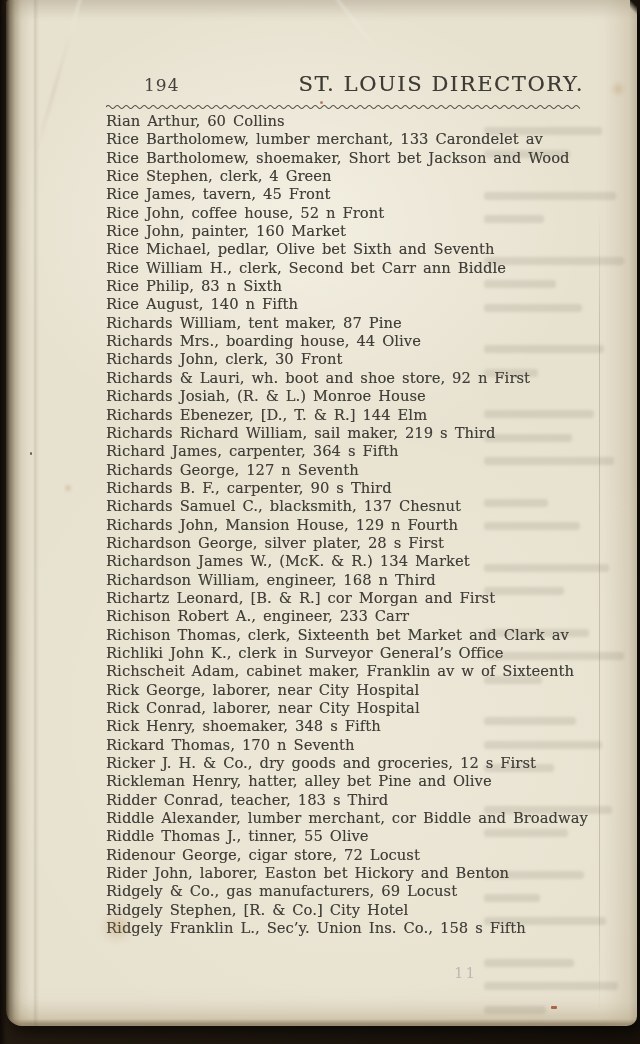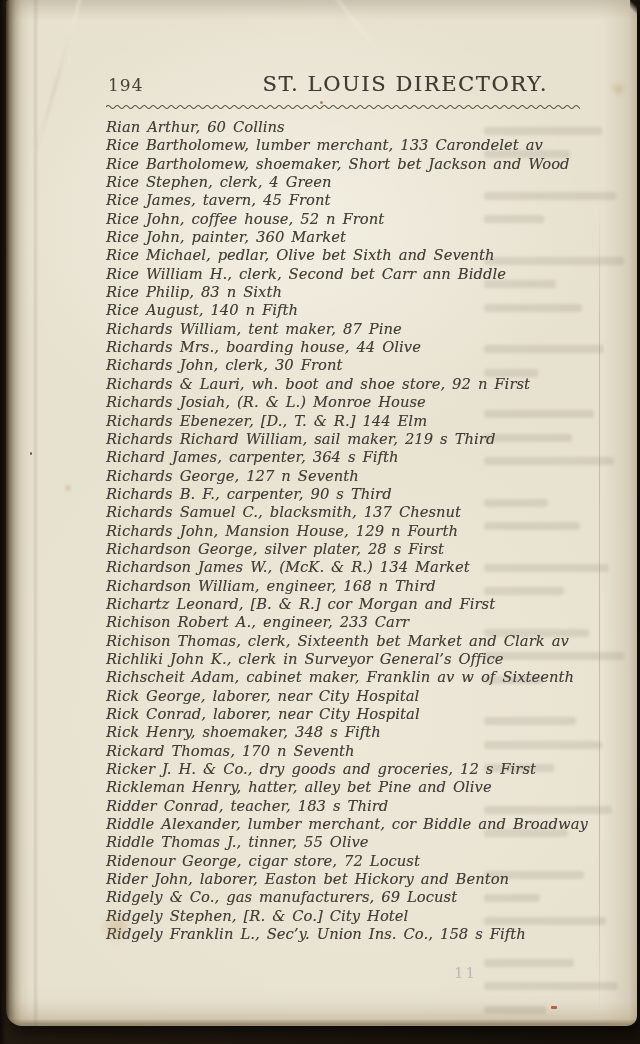--- a/index.html
+++ b/index.html
@@ -47,32 +47,32 @@
   .corner-dark{
     position:absolute;right:0;top:0;width:10px;height:16px;
     background:linear-gradient(225deg,#17110a 35%,rgba(23,17,10,0) 70%);
   }
 
   
   .content{
     position:absolute;left:100px;top:72px;width:476px;
     color:#42403a;
   }
-  .header-row{position:relative;height:27px;}
+  .header-row{position:relative;height:27px;margin-left:36px;}
   .page-number{
     position:absolute;left:2px;top:3px;
     font-size:17px;letter-spacing:1px;color:#45423b;
   }
   .page-title{
     position:absolute;left:0;top:0;width:442px;text-align:right;
     font-size:21px;letter-spacing:1.6px;color:#3e3b34;
     text-shadow:.3px .3px .2px rgba(62,59,52,.55);
   }
   .wavy-rule{display:block;margin:3px 0 0 0;}
-  .entries{margin-top:6px;font-style:italic;}
+  .entries{}
   .entry{
     font-size:14.6px;line-height:18.35px;white-space:nowrap;
     letter-spacing:.12px;word-spacing:2.2px;color:#403e38;
     text-shadow:.25px .3px .25px rgba(58,55,47,.45);
   }
 
   
   .ghost-lines{position:absolute;left:478px;top:122px;width:148px;filter:blur(1.5px);}
   .ghost-line{height:18.35px;}
   .ghost-line > i{
@@ -222,21 +222,21 @@
       <svg class="wavy-rule" width="474" height="10" viewBox="0 0 474 10">
         <path id="wavepath" fill="none" stroke="#4c473d" stroke-width="1.1" d="M0 5 Q 2.25 1.9 4.5 5 Q 6.75 8.1 9 5 Q 11.25 1.9 13.5 5 Q 15.75 8.1 18 5 Q 20.25 1.9 22.5 5 Q 24.75 8.1 27 5 Q 29.25 1.9 31.5 5 Q 33.75 8.1 36 5 Q 38.25 1.9 40.5 5 Q 42.75 8.1 45 5 Q 47.25 1.9 49.5 5 Q 51.75 8.1 54 5 Q 56.25 1.9 58.5 5 Q 60.75 8.1 63 5 Q 65.25 1.9 67.5 5 Q 69.75 8.1 72 5 Q 74.25 1.9 76.5 5 Q 78.75 8.1 81 5 Q 83.25 1.9 85.5 5 Q 87.75 8.1 90 5 Q 92.25 1.9 94.5 5 Q 96.75 8.1 99 5 Q 101.25 1.9 103.5 5 Q 105.75 8.1 108 5 Q 110.25 1.9 112.5 5 Q 114.75 8.1 117 5 Q 119.25 1.9 121.5 5 Q 123.75 8.1 126 5 Q 128.25 1.9 130.5 5 Q 132.75 8.1 135 5 Q 137.25 1.9 139.5 5 Q 141.75 8.1 144 5 Q 146.25 1.9 148.5 5 Q 150.75 8.1 153 5 Q 155.25 1.9 157.5 5 Q 159.75 8.1 162 5 Q 164.25 1.9 166.5 5 Q 168.75 8.1 171 5 Q 173.25 1.9 175.5 5 Q 177.75 8.1 180 5 Q 182.25 1.9 184.5 5 Q 186.75 8.1 189 5 Q 191.25 1.9 193.5 5 Q 195.75 8.1 198 5 Q 200.25 1.9 202.5 5 Q 204.75 8.1 207 5 Q 209.25 1.9 211.5 5 Q 213.75 8.1 216 5 Q 218.25 1.9 220.5 5 Q 222.75 8.1 225 5 Q 227.25 1.9 229.5 5 Q 231.75 8.1 234 5 Q 236.25 1.9 238.5 5 Q 240.75 8.1 243 5 Q 245.25 1.9 247.5 5 Q 249.75 8.1 252 5 Q 254.25 1.9 256.5 5 Q 258.75 8.1 261 5 Q 263.25 1.9 265.5 5 Q 267.75 8.1 270 5 Q 272.25 1.9 274.5 5 Q 276.75 8.1 279 5 Q 281.25 1.9 283.5 5 Q 285.75 8.1 288 5 Q 290.25 1.9 292.5 5 Q 294.75 8.1 297 5 Q 299.25 1.9 301.5 5 Q 303.75 8.1 306 5 Q 308.25 1.9 310.5 5 Q 312.75 8.1 315 5 Q 317.25 1.9 319.5 5 Q 321.75 8.1 324 5 Q 326.25 1.9 328.5 5 Q 330.75 8.1 333 5 Q 335.25 1.9 337.5 5 Q 339.75 8.1 342 5 Q 344.25 1.9 346.5 5 Q 348.75 8.1 351 5 Q 353.25 1.9 355.5 5 Q 357.75 8.1 360 5 Q 362.25 1.9 364.5 5 Q 366.75 8.1 369 5 Q 371.25 1.9 373.5 5 Q 375.75 8.1 378 5 Q 380.25 1.9 382.5 5 Q 384.75 8.1 387 5 Q 389.25 1.9 391.5 5 Q 393.75 8.1 396 5 Q 398.25 1.9 400.5 5 Q 402.75 8.1 405 5 Q 407.25 1.9 409.5 5 Q 411.75 8.1 414 5 Q 416.25 1.9 418.5 5 Q 420.75 8.1 423 5 Q 425.25 1.9 427.5 5 Q 429.75 8.1 432 5 Q 434.25 1.9 436.5 5 Q 438.75 8.1 441 5 Q 443.25 1.9 445.5 5 Q 447.75 8.1 450 5 Q 452.25 1.9 454.5 5 Q 456.75 8.1 459 5 Q 461.25 1.9 463.5 5 Q 465.75 8.1 468 5 Q 470.25 1.9 472.5 5 Q 474.75 8.1 477 5"></path>
       </svg>
       <div class="entries" id="entries">
           <div class="entry">Rian Arthur, 60 Collins</div>
           <div class="entry">Rice Bartholomew, lumber merchant, 133 Carondelet av</div>
           <div class="entry">Rice Bartholomew, shoemaker, Short bet Jackson and Wood</div>
           <div class="entry">Rice Stephen, clerk, 4 Green</div>
           <div class="entry">Rice James, tavern, 45 Front</div>
           <div class="entry">Rice John, coffee house, 52 n Front</div>
-          <div class="entry">Rice John, painter, 360 Market</div>
+          <div class="entry">Rice John, painter, 160 Market</div>
           <div class="entry">Rice Michael, pedlar, Olive bet Sixth and Seventh</div>
           <div class="entry">Rice William H., clerk, Second bet Carr ann Biddle</div>
           <div class="entry">Rice Philip, 83 n Sixth</div>
           <div class="entry">Rice August, 140 n Fifth</div>
           <div class="entry">Richards William, tent maker, 87 Pine</div>
           <div class="entry">Richards Mrs., boarding house, 44 Olive</div>
           <div class="entry">Richards John, clerk, 30 Front</div>
           <div class="entry">Richards &amp; Lauri, wh. boot and shoe store, 92 n First</div>
           <div class="entry">Richards Josiah, (R. &amp; L.) Monroe House</div>
           <div class="entry">Richards Ebenezer, [D., T. &amp; R.] 144 Elm</div>

